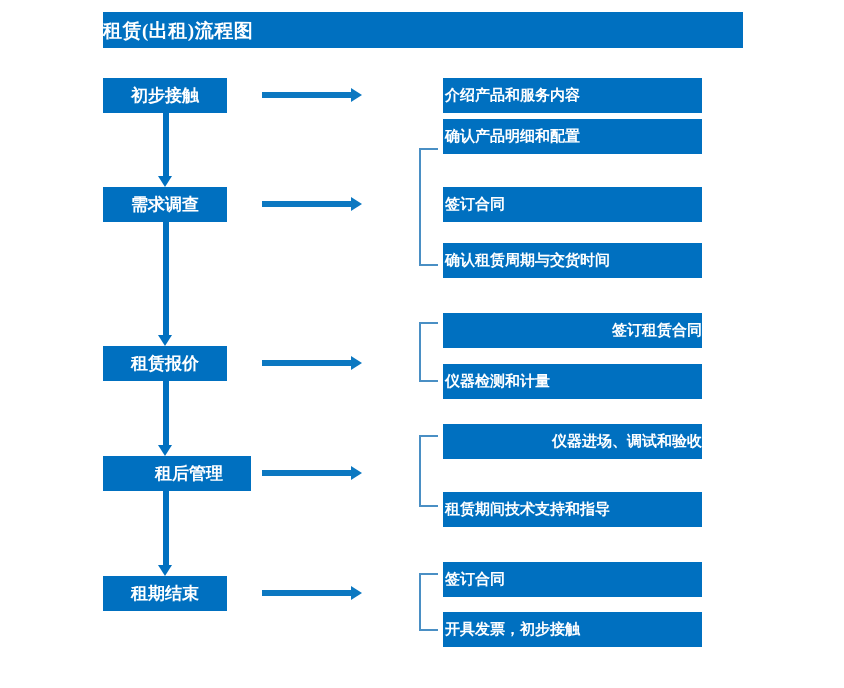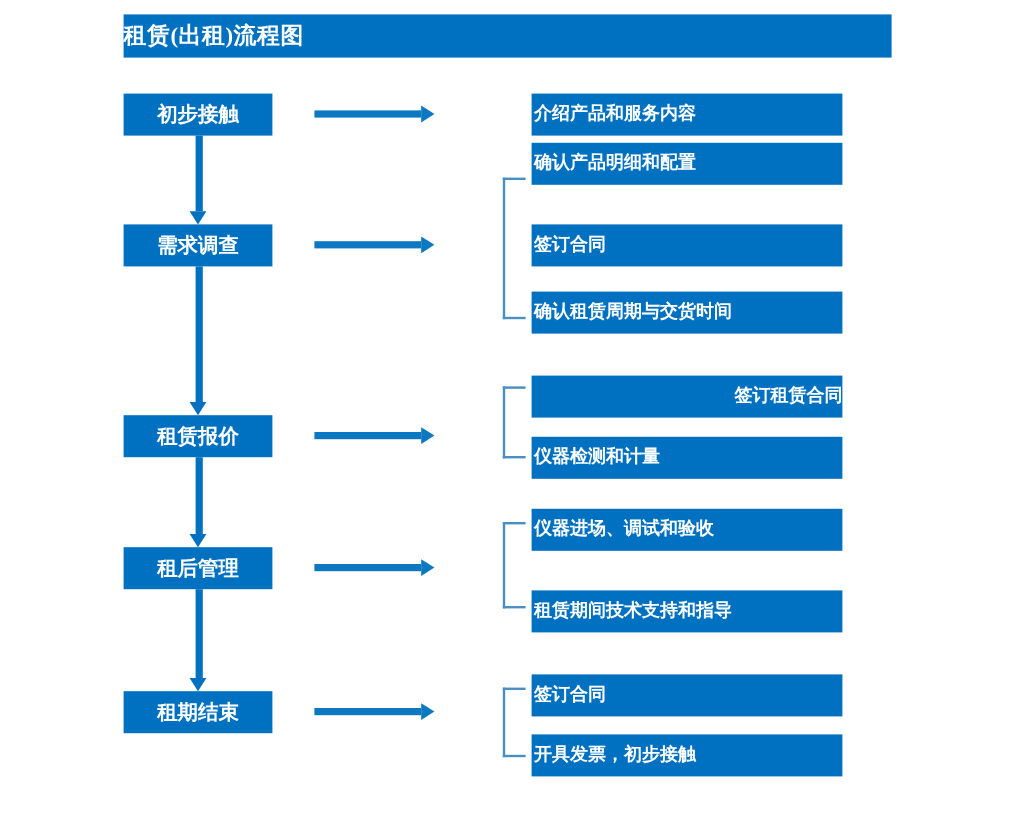--- a/index.html
+++ b/index.html
@@ -194,33 +194,33 @@
         <div class="shaft" style="height: 64px;"></div>
         <div class="head" style="top: 64px;"></div>
       </div>
       <div class="bracket" style="top: 322px; height: 60px;"></div>
       <div class="detail-box" style="top: 313px; justify-content: flex-end;">
         <span class="detail-label">签订租赁合同</span>
       </div>
       <div class="detail-box" style="top: 364px;">
         <span class="detail-label">仪器检测和计量</span>
       </div>
-      <div class="stage-box" style="top: 456px;">
+      <div class="stage-box" style="top: 456px; padding-left: 24px;">
         <span class="stage-label">租后管理</span>
       </div>
       <div class="h-arrow" style="left: 262px; top: 466px;">
         <div class="shaft"></div>
         <div class="head"></div>
       </div>
       <div class="v-arrow" style="top: 491px; height: 85px;">
         <div class="shaft" style="height: 74px;"></div>
         <div class="head" style="top: 74px;"></div>
       </div>
       <div class="bracket" style="top: 435px; height: 72px;"></div>
-      <div class="detail-box" style="top: 424px;">
+      <div class="detail-box" style="top: 424px; justify-content: flex-end;">
         <span class="detail-label">仪器进场、调试和验收</span>
       </div>
       <div class="detail-box" style="top: 492px;">
         <span class="detail-label">租赁期间技术支持和指导</span>
       </div>
       <div class="stage-box" style="top: 576px;">
         <span class="stage-label">租期结束</span>
       </div>
       <div class="h-arrow" style="left: 262px; top: 586px;">
         <div class="shaft"></div>

